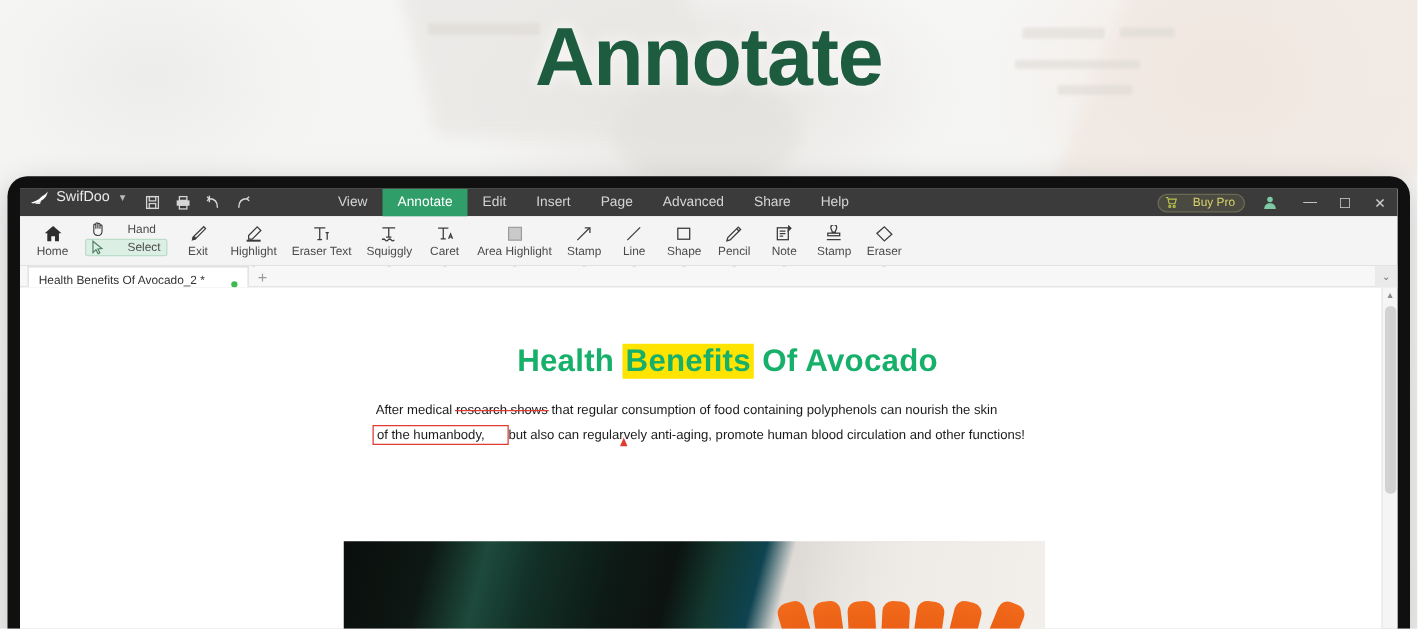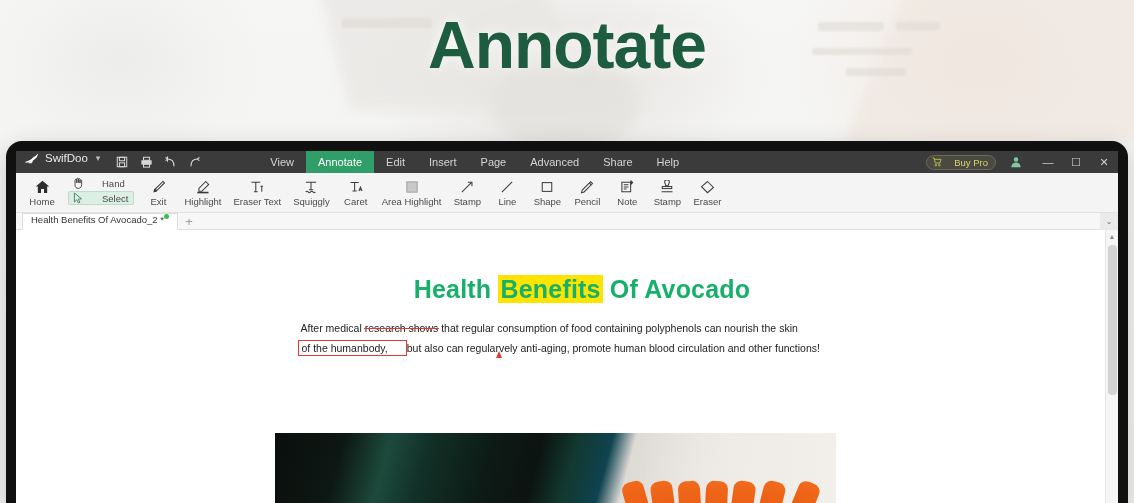--- a/index.html
+++ b/index.html
@@ -179,21 +179,21 @@
   
   .tabstrip {
     display:flex; align-items:center;
     height: 17px;
     background: #f7f7f7;
     border-bottom: 1px solid #e0e0e0;
     padding-left: 6px;
     position: relative;
   }
   .doctab {
-    display:flex; align-items:flex-start; gap:0;
+    display:flex; align-items:flex-end; gap:21px;
     background:#ffffff;
     border:1px solid #dcdcdc;
     border-bottom:none;
     height: 17px;
     padding: 0 8px;
     font-size: 9.5px;
     color:#333;
     white-space: nowrap;
   }
   .dot { width:5px; height:5px; border-radius:50%; background:#3fb950; }

